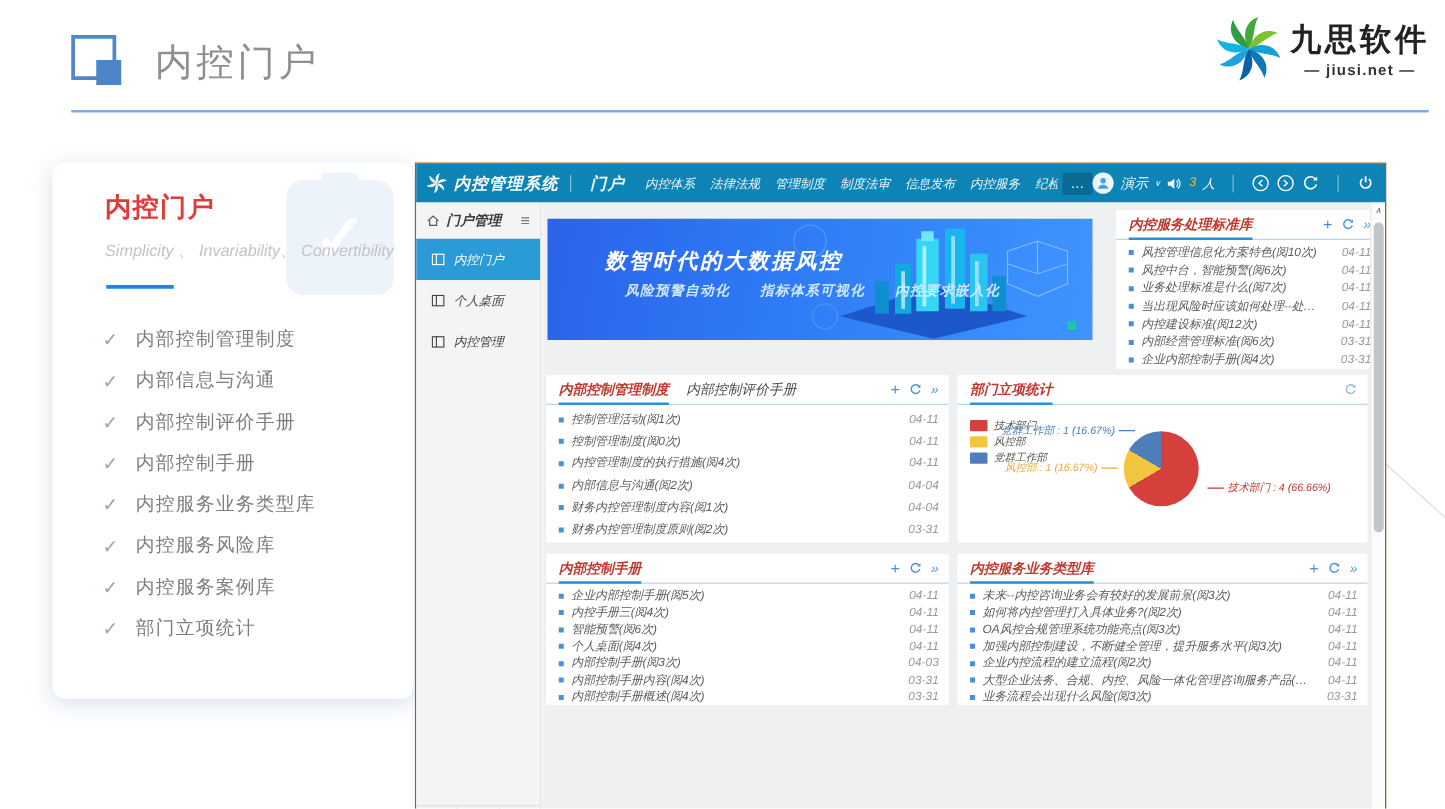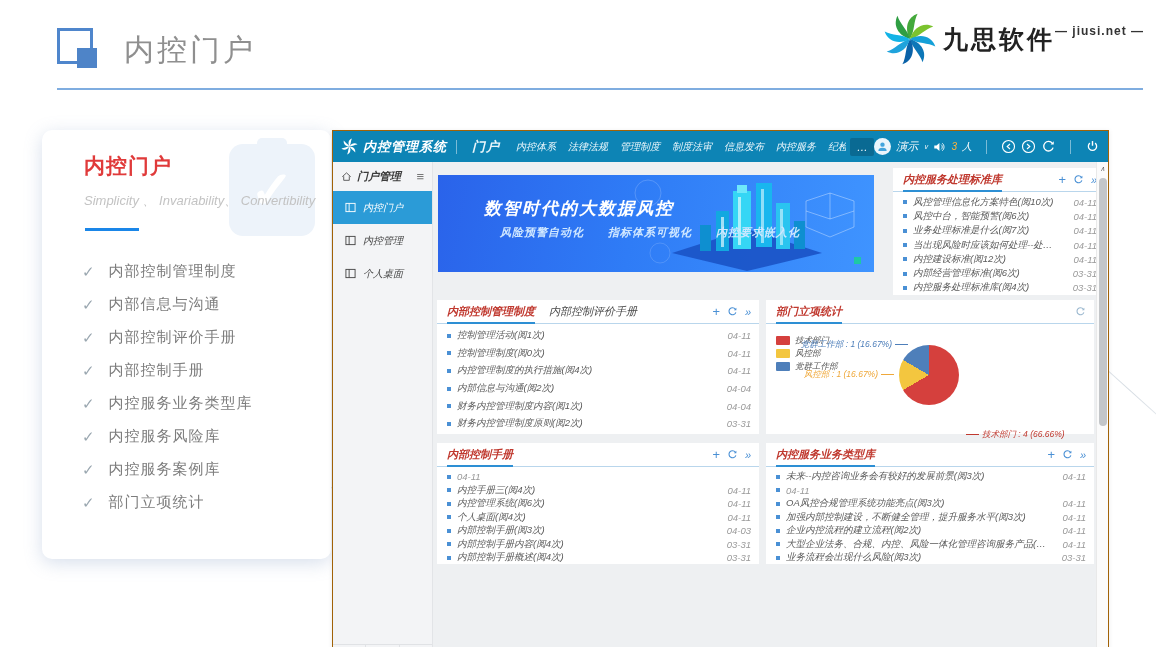--- a/index.html
+++ b/index.html
@@ -7,21 +7,21 @@
   .stage {
     position: relative; width: 1156px; height: 647px; background:#fff;
     font-family: "Liberation Sans", sans-serif; overflow: hidden;
   }
   
   .hdr-icon { position:absolute; left:57px; top:28px; width:36px; height:36px; border:3px solid #4f86cc; }
   .hdr-icon::after { content:""; position:absolute; right:-7px; bottom:-7px; width:20px; height:20px; background:#4e84c8; }
   .hdr-title { position:absolute; left:124px; top:30px; font-size:30px; color:#8f8f8f; letter-spacing:3px; }
   .hdr-line { position:absolute; left:57px; top:88px; width:1086px; height:2px; background:#7fade0; }
   .logo { position:absolute; right:12px; top:12px; display:flex; align-items:center; gap:6px; }
-  .logo-text { display:flex; flex-direction:row; }
+  .logo-text { display:flex; flex-direction:column; align-items:center; }
   .logo-name { font-size:25px; font-weight:bold; color:#222; letter-spacing:3px; }
   .logo-domain { font-size:12px; font-weight:bold; color:#333; letter-spacing:1px; margin-top:1px; }
   
   .deco { position:absolute; height:1px; background:linear-gradient(90deg, rgba(160,175,190,0), rgba(160,175,190,.45), rgba(160,175,190,0)); }
   .deco-a { left:230px; top:505px; width:260px; transform:rotate(32deg); }
   .deco-b { left:1005px; top:390px; width:250px; transform:rotate(42deg); }
   
   .card { position:absolute; left:42px; top:130px; width:289px; height:429px; background:#fff;
           border-radius:10px; box-shadow:0 4px 18px rgba(110,140,185,.28); }
   .card-watermark { position:absolute; right:16px; top:14px; width:86px; height:92px; background:#edf3fa; border-radius:14px;
@@ -101,21 +101,21 @@
   .legend { position:absolute; left:10px; top:34px; }
   .legend-row { display:flex; align-items:center; gap:5px; height:13px; cursor:pointer; }
   .legend-swatch { width:14px; height:9px; border-radius:1px; flex:none; }
   .legend-label { font-size:8.5px; color:#555; }
   .pie { position:absolute; left:133px; top:45px; width:60px; height:60px; border-radius:50%; }
   .pie-lab { position:absolute; font-size:8.5px; white-space:nowrap; }
   .dashr::after { content:""; display:inline-block; width:13px; height:1px; background:currentColor; margin-left:3px; vertical-align:middle; }
   .dashl::before { content:""; display:inline-block; width:13px; height:1px; background:currentColor; margin-right:3px; vertical-align:middle; }
   .lab-party { left:0; top:39px; width:142px; text-align:right; color:#4e7fba; }
   .lab-risk { left:0; top:69px; width:128px; text-align:right; color:#efa83a; }
-  .lab-tech { left:200px; top:85px; color:#c0392f;margin-top:44px; }
+  .lab-tech { left:200px; top:85px; color:#c0392f; }
   
   .app-scroll { width:12px; background:#fbfbfb; border-left:1px solid #e9e9e9; display:flex; flex-direction:column; align-items:center; padding:3px 0; flex:none; }
   .scroll-arrow { font-size:7px; color:#666; line-height:8px; cursor:pointer; }
   .scroll-thumb { width:8px; height:248px; margin-top:5px; background:#c3c6c9; border-radius:4px; cursor:pointer; }
   .scroll-spacer { flex:1; }
 </style>
 </head>
 <body>
 
 <div class="stage">
@@ -265,28 +265,28 @@
                 <rect x="1" y="1.5" width="10" height="9" fill="none" stroke="currentColor"></rect>
                 <line x1="4.5" y1="1.5" x2="4.5" y2="10.5" stroke="currentColor"></line>
               </svg>
               <span>内控门户</span>
             </div>
             <div class="side-item">
               <svg class="grid-icon" viewBox="0 0 12 12">
                 <rect x="1" y="1.5" width="10" height="9" fill="none" stroke="currentColor"></rect>
                 <line x1="4.5" y1="1.5" x2="4.5" y2="10.5" stroke="currentColor"></line>
               </svg>
-              <span>内控管理</span>
+              <span>个人桌面</span>
             </div>
             <div class="side-item">
               <svg class="grid-icon" viewBox="0 0 12 12">
                 <rect x="1" y="1.5" width="10" height="9" fill="none" stroke="currentColor"></rect>
                 <line x1="4.5" y1="1.5" x2="4.5" y2="10.5" stroke="currentColor"></line>
               </svg>
-              <span>个人桌面</span>
+              <span>内控管理</span>
             </div>
           </div>
         <div class="side-foot">
           <span class="foot-cell">
             <svg width="12" height="12" viewBox="0 0 12 12">
               <circle cx="6" cy="3.8" r="2.1" stroke="currentColor" fill="none" stroke-width="1"></circle>
               <path d="M1.8 10.8 a4.2 3.4 0 0 1 8.4 0" stroke="currentColor" fill="none" stroke-width="1"></path>
             </svg>
           </span>
           <span class="foot-cell">
@@ -372,21 +372,21 @@
                 <span class="news-title">内控建设标准(阅12次)</span>
                 <span class="news-date">04-11</span>
               </div>
               <div class="news-row">
                 <span class="news-bullet"></span>
                 <span class="news-title">内部经营管理标准(阅6次)</span>
                 <span class="news-date">03-31</span>
               </div>
               <div class="news-row">
                 <span class="news-bullet"></span>
-                <span class="news-title">内控服务处理标准库(阅4次)</span>
+                <span class="news-title">企业内部控制手册(阅4次)</span>
                 <span class="news-date">03-31</span>
               </div>
             </div>
         </div>
 
         <div class="panel panel-records">
           <div class="panel-head">
             <span class="panel-title with-bar">内部控制管理制度</span>
             <span class="panel-title inactive">内部控制评价手册</span>
             <span class="head-tools">
@@ -470,30 +470,31 @@
               <svg class="tool-refresh" viewBox="0 0 16 16">
                 <path d="M12.9 9.2 a5.1 5.1 0 1 1 -0.8 -4.6" stroke="#4a90d5" stroke-width="1.6" fill="none"></path>
                 <path d="M13.6 2.4 v3.6 h-3.6 Z" fill="#4a90d5"></path>
               </svg>
               <span class="tool-more">»</span>
             </span>
           </div>
           <div class="news-list">
               <div class="news-row">
                 <span class="news-bullet"></span>
+                <span class="news-title">企业内部控制手册(阅5次)</span>
                 <span class="news-date">04-11</span>
               </div>
               <div class="news-row">
                 <span class="news-bullet"></span>
                 <span class="news-title">内控手册三(阅4次)</span>
                 <span class="news-date">04-11</span>
               </div>
               <div class="news-row">
                 <span class="news-bullet"></span>
-                <span class="news-title">内控管理系统(阅6次)</span>
+                <span class="news-title">智能预警(阅6次)</span>
                 <span class="news-date">04-11</span>
               </div>
               <div class="news-row">
                 <span class="news-bullet"></span>
                 <span class="news-title">个人桌面(阅4次)</span>
                 <span class="news-date">04-11</span>
               </div>
               <div class="news-row">
                 <span class="news-bullet"></span>
                 <span class="news-title">内部控制手册(阅3次)</span>
@@ -525,20 +526,21 @@
             </span>
           </div>
           <div class="news-list">
               <div class="news-row">
                 <span class="news-bullet"></span>
                 <span class="news-title">未来--内控咨询业务会有较好的发展前景(阅3次)</span>
                 <span class="news-date">04-11</span>
               </div>
               <div class="news-row">
                 <span class="news-bullet"></span>
+                <span class="news-title">如何将内控管理打入具体业务?(阅2次)</span>
                 <span class="news-date">04-11</span>
               </div>
               <div class="news-row">
                 <span class="news-bullet"></span>
                 <span class="news-title">OA风控合规管理系统功能亮点(阅3次)</span>
                 <span class="news-date">04-11</span>
               </div>
               <div class="news-row">
                 <span class="news-bullet"></span>
                 <span class="news-title">加强内部控制建设，不断健全管理，提升服务水平(阅3次)</span>

